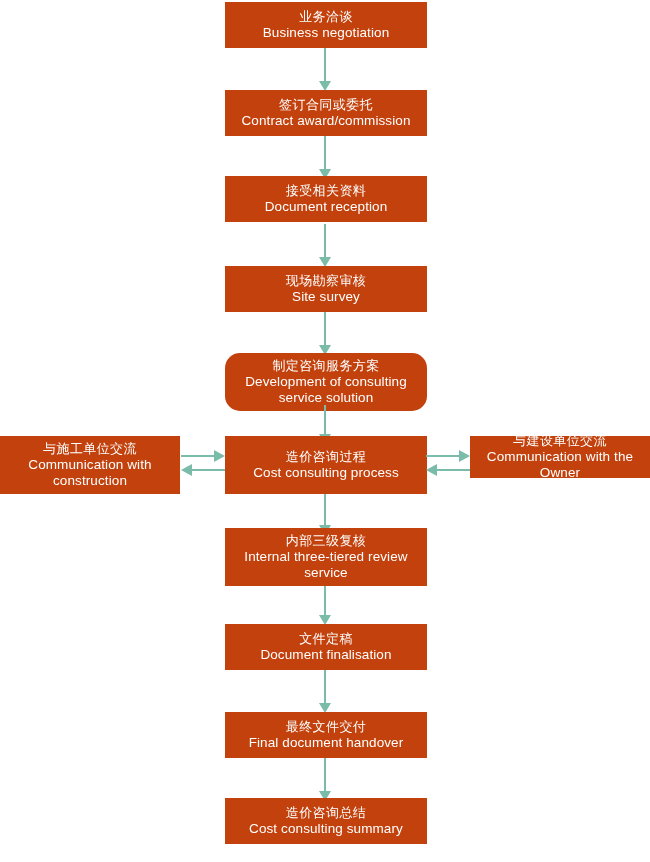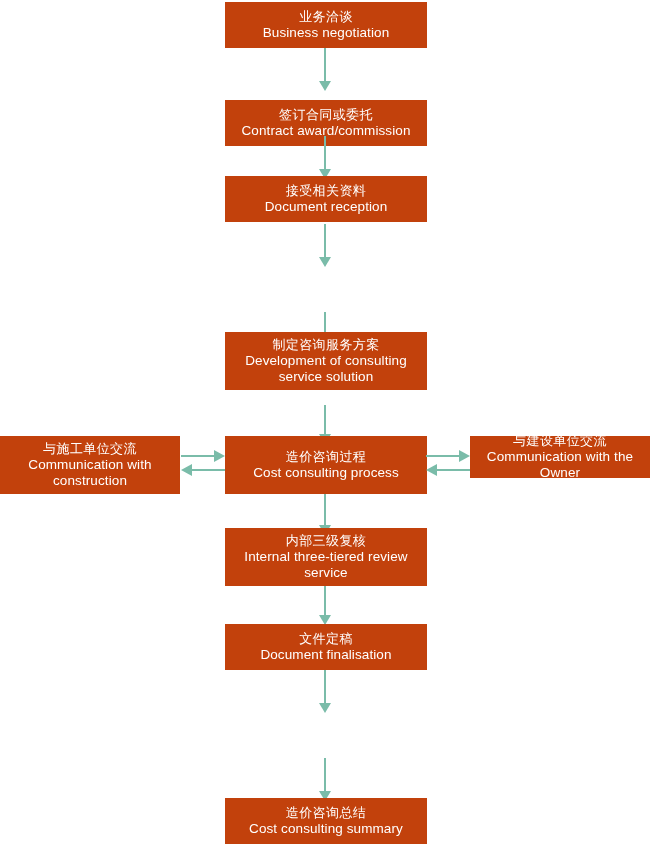--- a/index.html
+++ b/index.html
@@ -140,38 +140,42 @@
 
 <div id="flow-root">
 
   <div class="node col h2" style="top:2px;">
     <span class="zh">业务洽谈</span>
     <span class="en">Business negotiation</span>
   </div>
 
   <div class="v-arrow" style="top:48px; height:34px;"></div>
 
-  <div class="node col h2" style="top:100px;">
+  <div class="node col h2" style="top:90px;">
     <span class="zh">签订合同或委托</span>
     <span class="en">Contract award/commission</span>
   </div>
 
   <div class="v-arrow" style="top:136px; height:34px;"></div>
 
   <div class="node col h2" style="top:176px;">
     <span class="zh">接受相关资料</span>
     <span class="en">Document reception</span>
   </div>
 
   <div class="v-arrow" style="top:224px; height:34px;"></div>
 
+  <div class="node col h2" style="top:266px;">
+    <span class="zh">现场勘察审核</span>
+    <span class="en">Site survey</span>
+  </div>
 
   <div class="v-arrow" style="top:312px; height:34px;"></div>
 
-  <div class="node col h3" style="top:332px;">
+  <div class="node col h3" style="top:353px;border-radius:15px;">
     <span class="zh">制定咨询服务方案</span>
     <span class="en">Development of consulting service solution</span>
   </div>
 
   <div class="v-arrow" style="top:405px; height:30px;"></div>
 
   <div class="node col h3" style="top:436px;">
     <span class="zh">造价咨询过程</span>
     <span class="en">Cost consulting process</span>
   </div>
@@ -185,20 +189,24 @@
 
   <div class="v-arrow" style="top:586px; height:30px;"></div>
 
   <div class="node col h2" style="top:624px;">
     <span class="zh">文件定稿</span>
     <span class="en">Document finalisation</span>
   </div>
 
   <div class="v-arrow" style="top:670px; height:34px;"></div>
 
+  <div class="node col h2" style="top:712px;">
+    <span class="zh">最终文件交付</span>
+    <span class="en">Final document handover</span>
+  </div>
 
   <div class="v-arrow" style="top:758px; height:34px;"></div>
 
   <div class="node side-left">
     <span class="zh">与施工单位交流</span>
     <span class="en">Communication with construction</span>
   </div>
 
   <div class="node col h2" style="top:798px;">
     <span class="zh">造价咨询总结</span>

